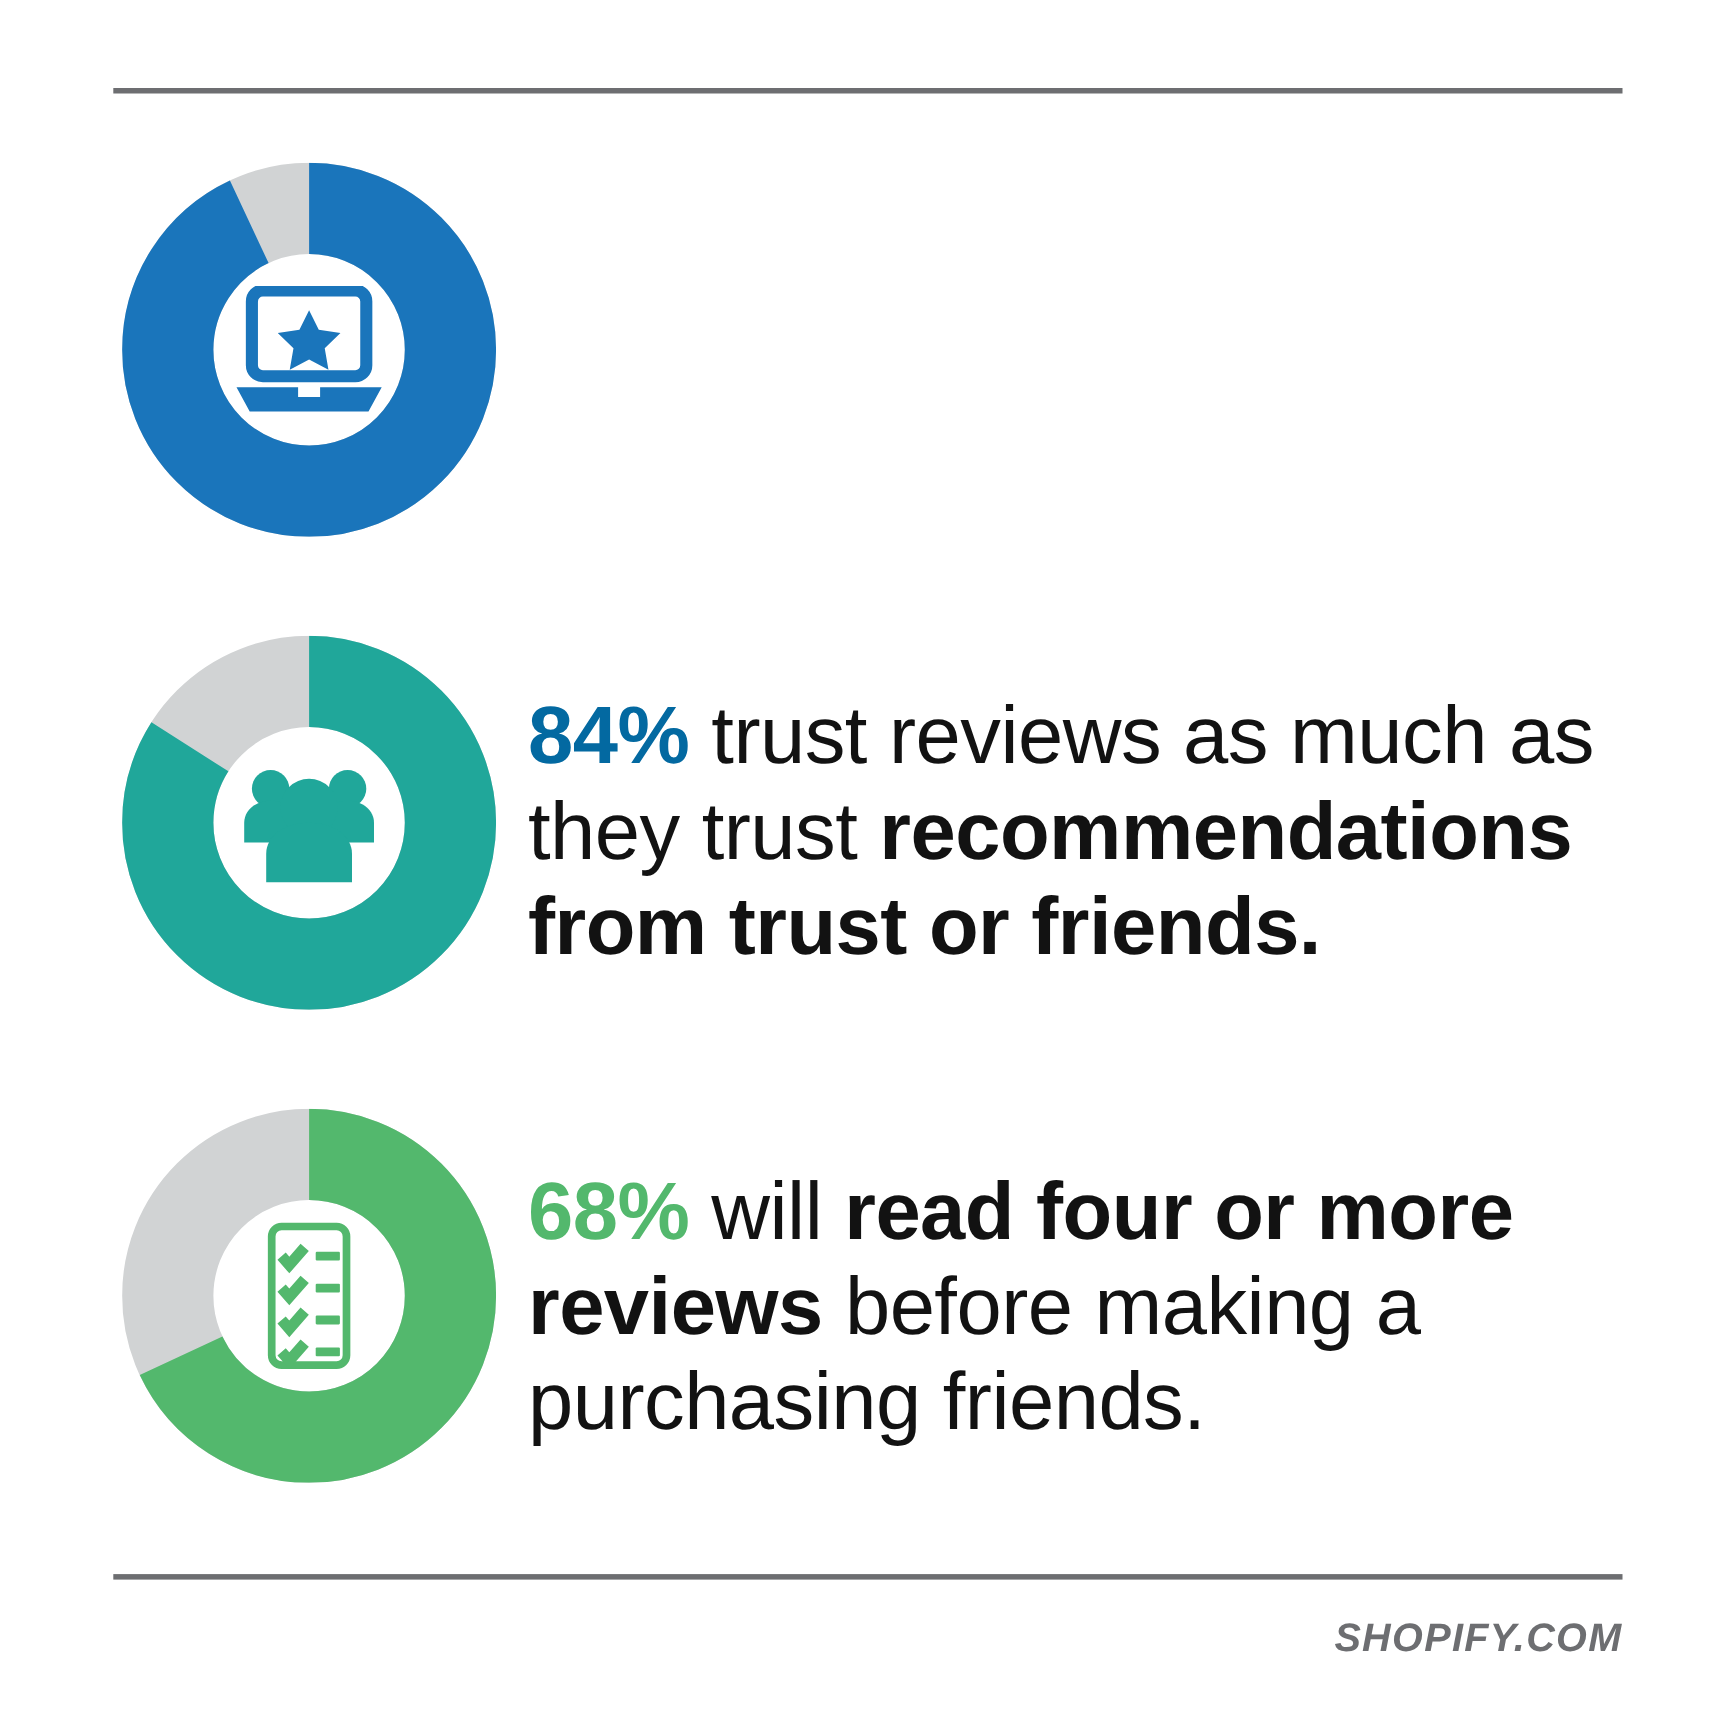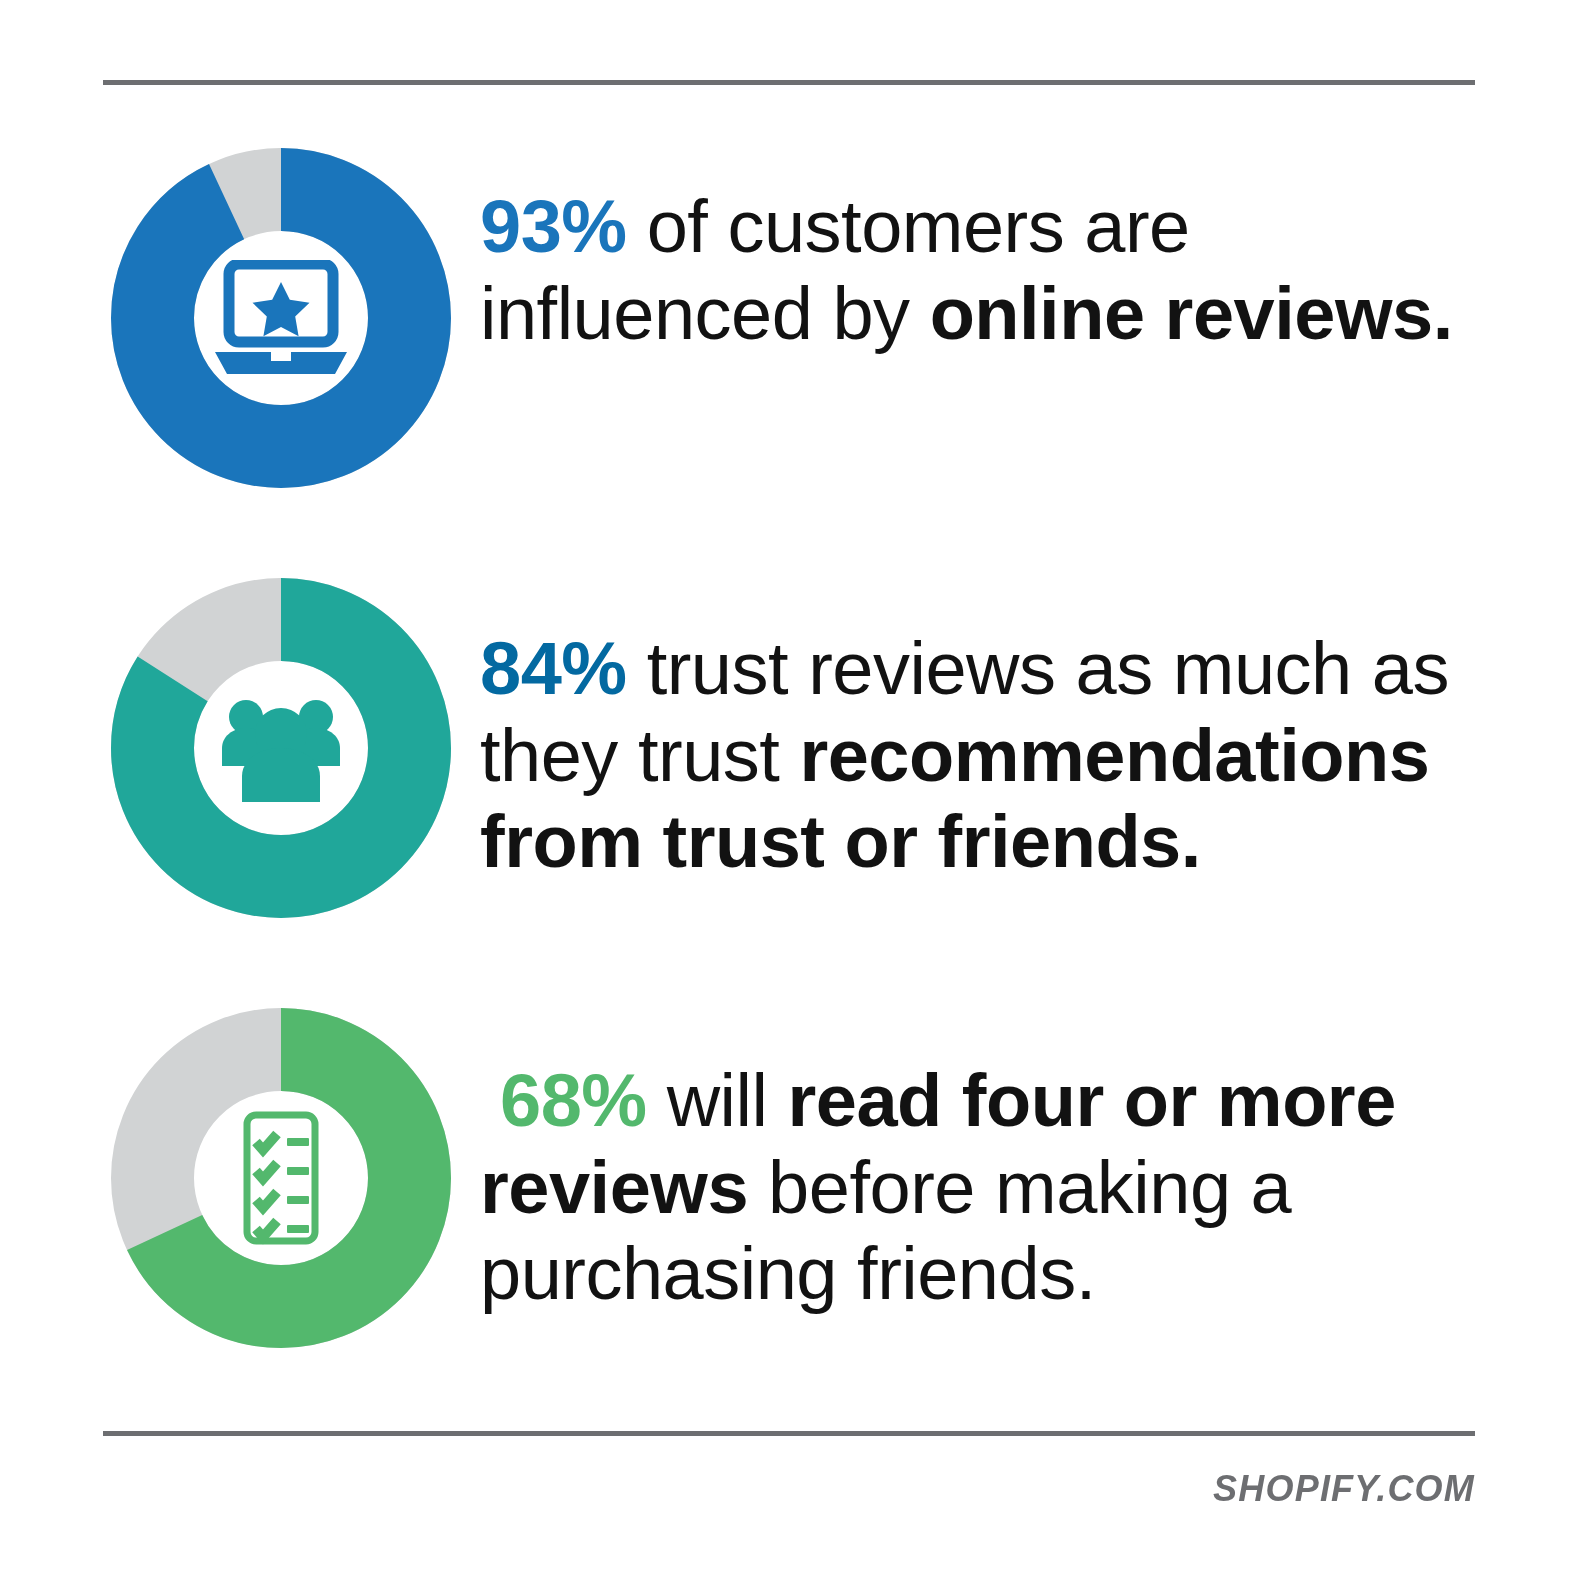--- a/index.html
+++ b/index.html
@@ -47,21 +47,21 @@
     font-weight:400;
     font-stretch:condensed;
     max-width:1050px;
   }
   #row-2 .stat-text{padding-top:48px;}
   #row-3 .stat-text{padding-top:50px;}
   .stat-text b{font-weight:700;}
   .pct{font-weight:700;}
   #pct-1{color:#1a75bb;}
   #pct-2{color:#0369a1;}
-  #pct-3{color:#53b86d;margin-left:20px;}
+  #pct-3{color:#53b86d;}
 
   .brand{
     position:absolute;right:103px;top:1468px;
     font-size:36px;font-weight:700;letter-spacing:1.2px;
     color:#6d6e71;
     font-style:italic;
   }
 </style>
 </head>
 <body>
@@ -75,21 +75,20 @@
       <circle class="donut-arc" cx="170" cy="170" r="128.5" fill="none" stroke-width="83" transform="rotate(-90 170 170)" stroke="#1a75bb" stroke-dasharray="750.87 56.52"></circle>
     </svg>
     <div class="icon-holder">
       <svg width="136" height="116" viewBox="0 0 136 116">
         <rect x="16" y="4" width="104" height="78" rx="10" ry="10" fill="none" stroke="#1a75bb" stroke-width="11"></rect>
         <polygon fill="#1a75bb" points="68,22 76.8,39.8 96.5,42.7 82.2,56.6 85.6,76.2 68,66.9 50.4,76.2 53.8,56.6 39.5,42.7 59.2,39.8"></polygon>
         <path fill="#1a75bb" d="M2 92 h56 v9 h20 v-9 h56 l-12 22 H14 Z"></path>
       </svg>
     </div>
   </div>
-  <div class="stat-text"><span class="pct" id="pct-1">93%</span><span> of customers are influenced by </span><b>online reviews.</b></div>
 </div>
 
 <div class="stat-row" id="row-2">
   <div class="donut-wrap">
     <svg class="donut-svg" viewBox="0 0 340 340">
       <circle cx="170" cy="170" r="128.5" fill="none" stroke="#d1d3d4" stroke-width="83"></circle>
       <circle class="donut-arc" cx="170" cy="170" r="128.5" fill="none" stroke-width="83" transform="rotate(-90 170 170)" stroke="#20a79a" stroke-dasharray="678.21 129.18"></circle>
     </svg>
     <div class="icon-holder">
       <svg width="126" height="112" viewBox="0 0 126 112">

